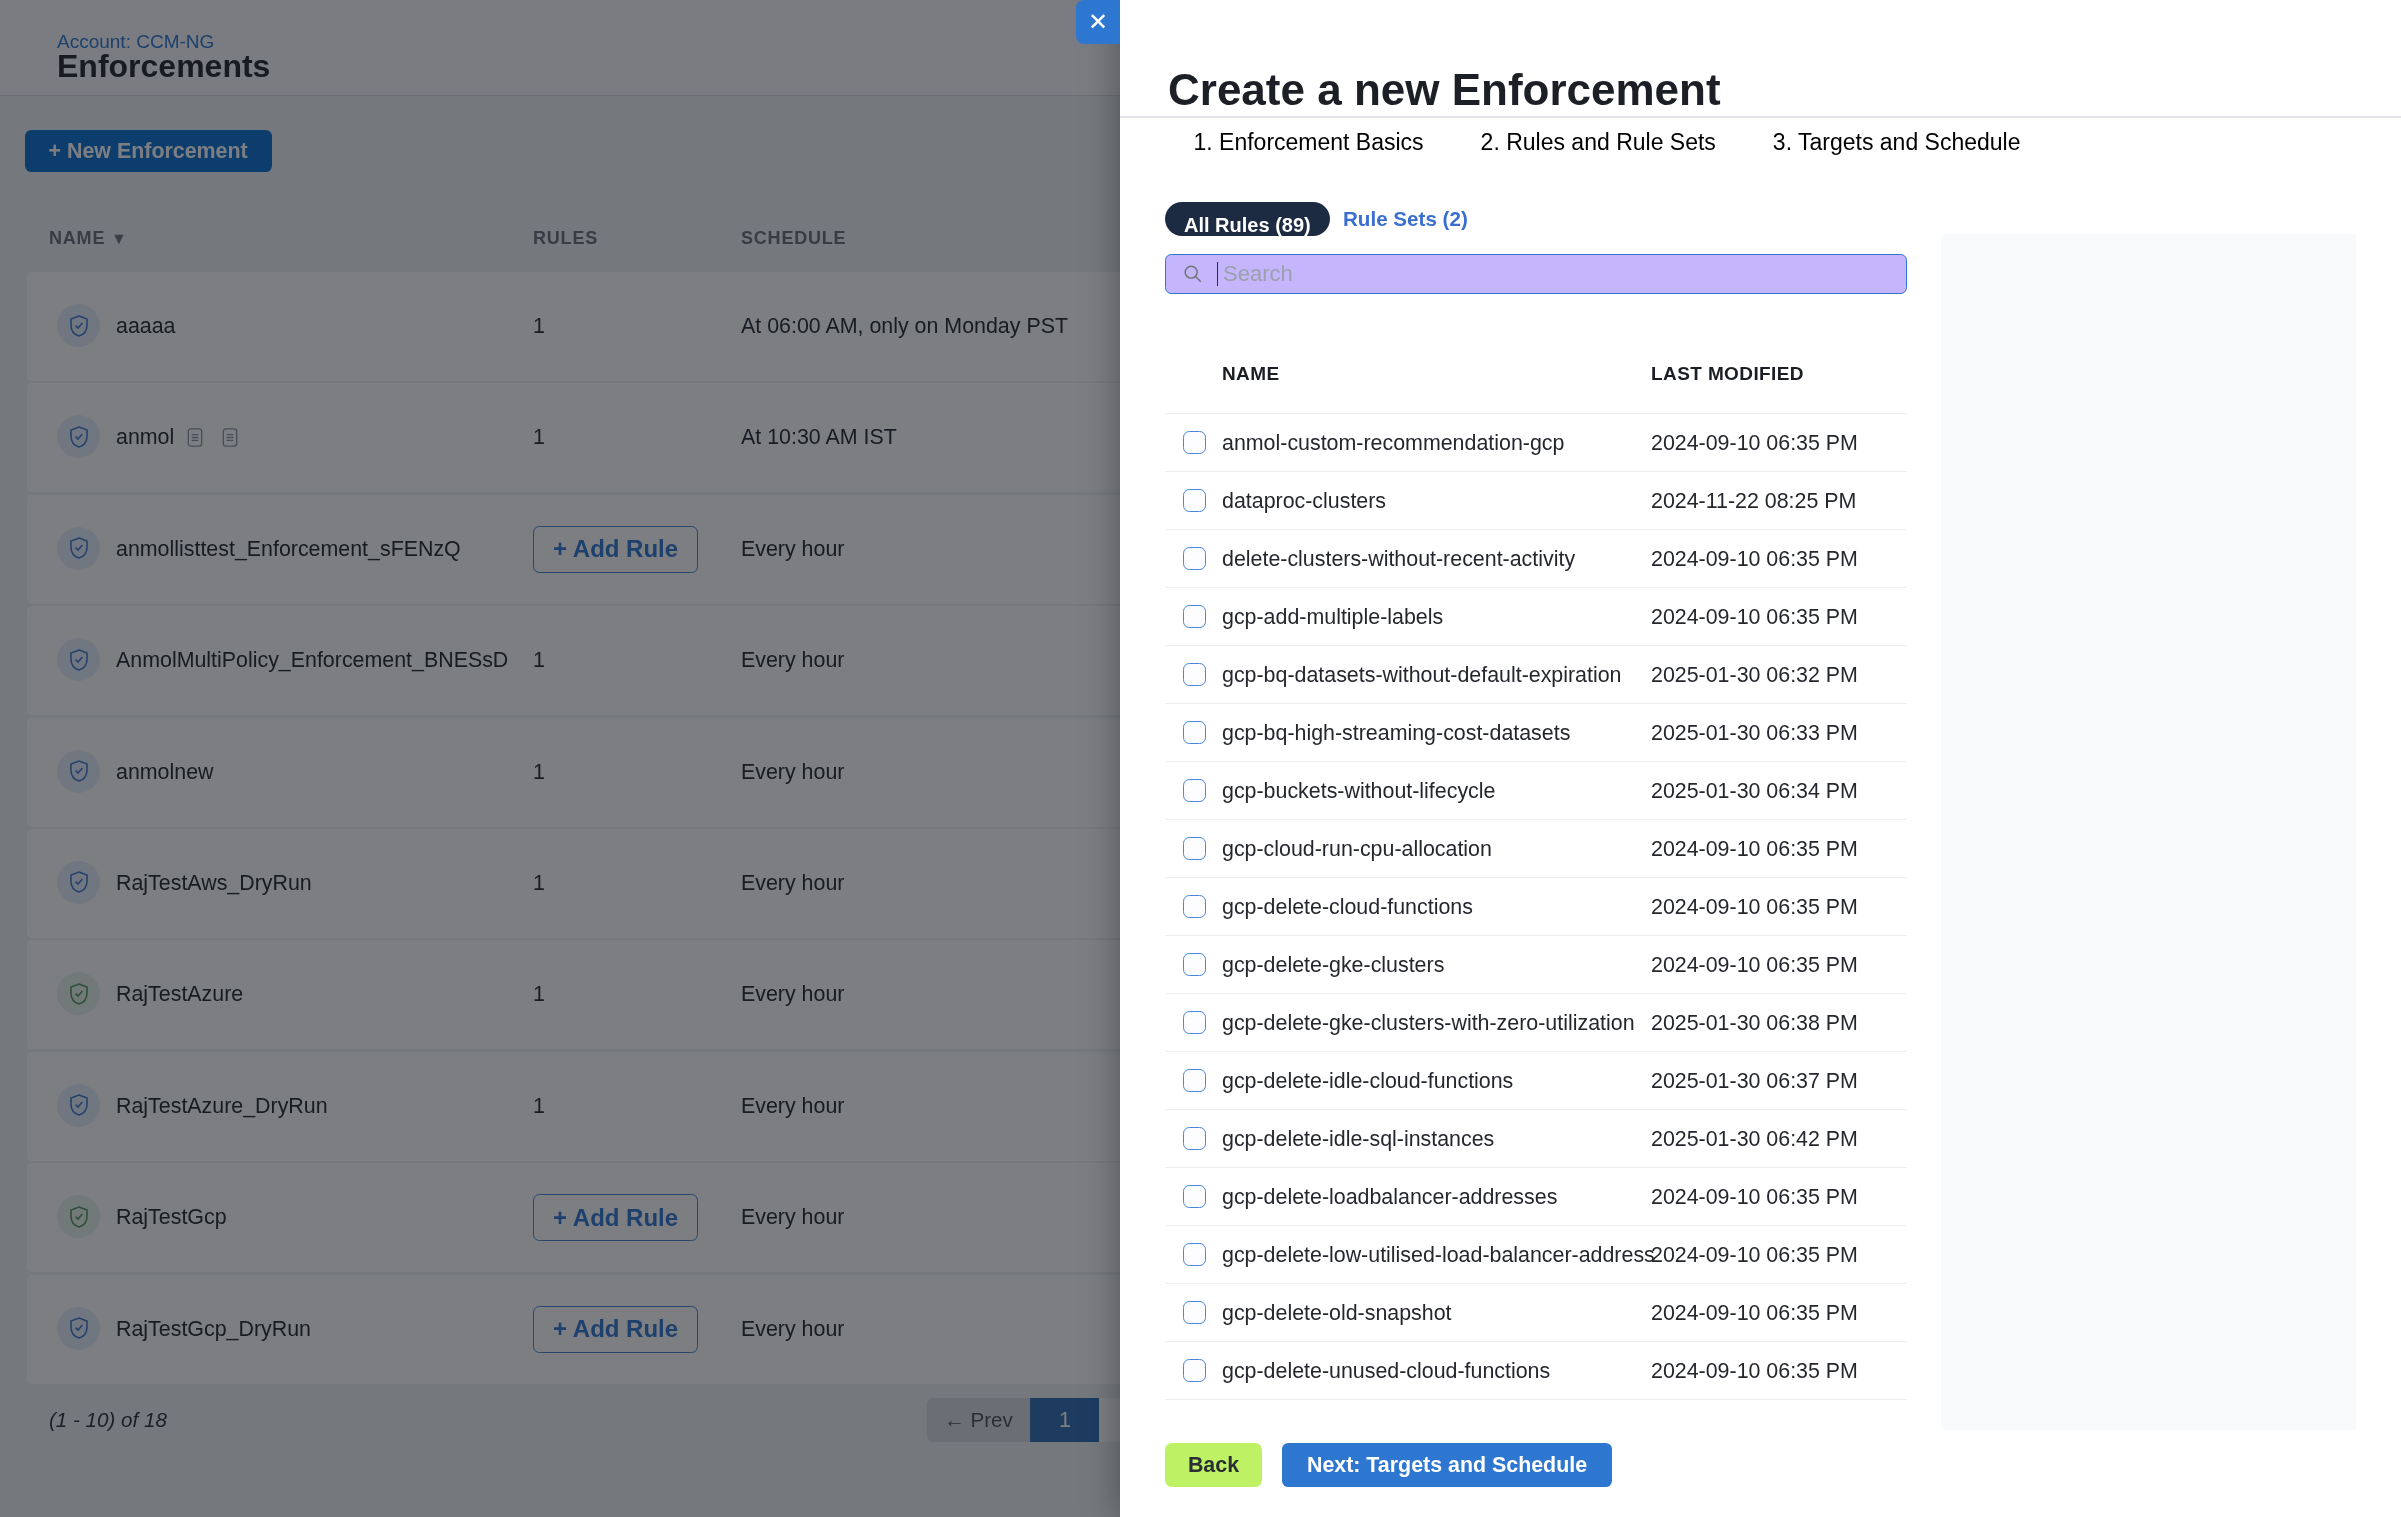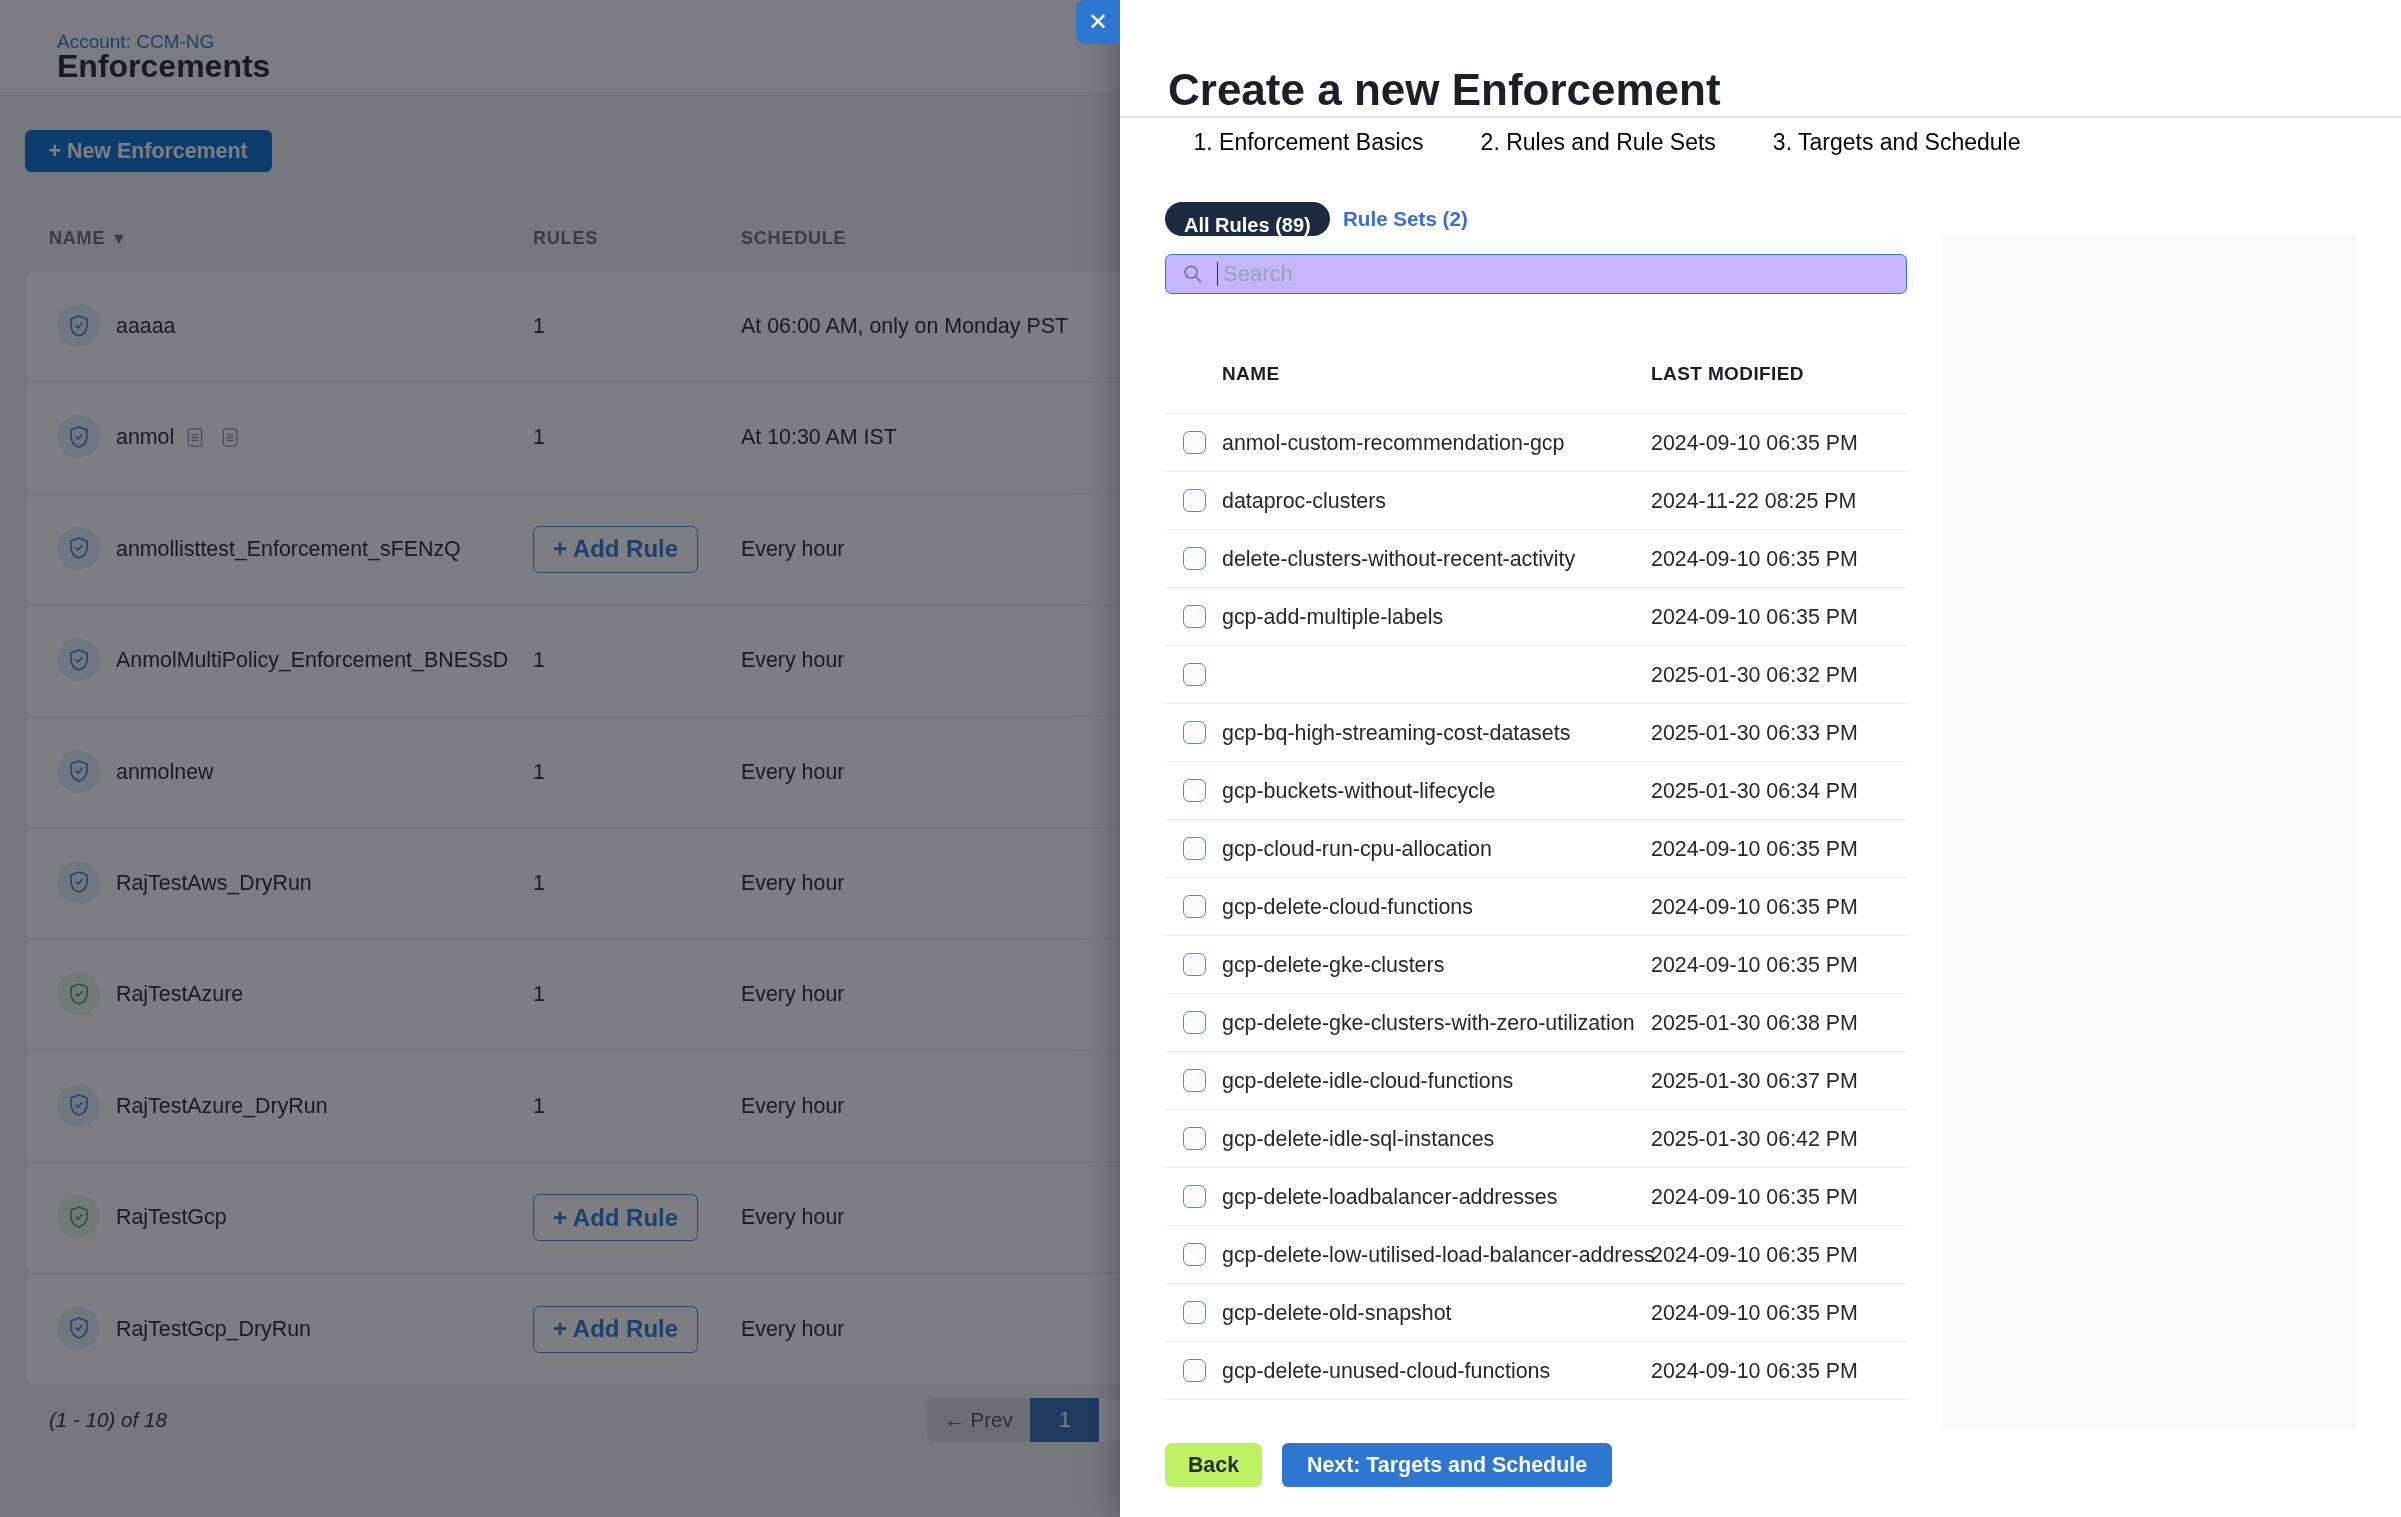--- a/index.html
+++ b/index.html
@@ -339,20 +339,21 @@
         <span class="rule-name">delete-clusters-without-recent-activity</span>
         <span class="rule-date">2024-09-10 06:35 PM</span>
       </div>
       <div class="rule-row">
         <span class="checkbox"></span>
         <span class="rule-name">gcp-add-multiple-labels</span>
         <span class="rule-date">2024-09-10 06:35 PM</span>
       </div>
       <div class="rule-row">
         <span class="checkbox"></span>
+        <span class="rule-name">gcp-bq-datasets-without-default-expiration</span>
         <span class="rule-date">2025-01-30 06:32 PM</span>
       </div>
       <div class="rule-row">
         <span class="checkbox"></span>
         <span class="rule-name">gcp-bq-high-streaming-cost-datasets</span>
         <span class="rule-date">2025-01-30 06:33 PM</span>
       </div>
       <div class="rule-row">
         <span class="checkbox"></span>
         <span class="rule-name">gcp-buckets-without-lifecycle</span>

